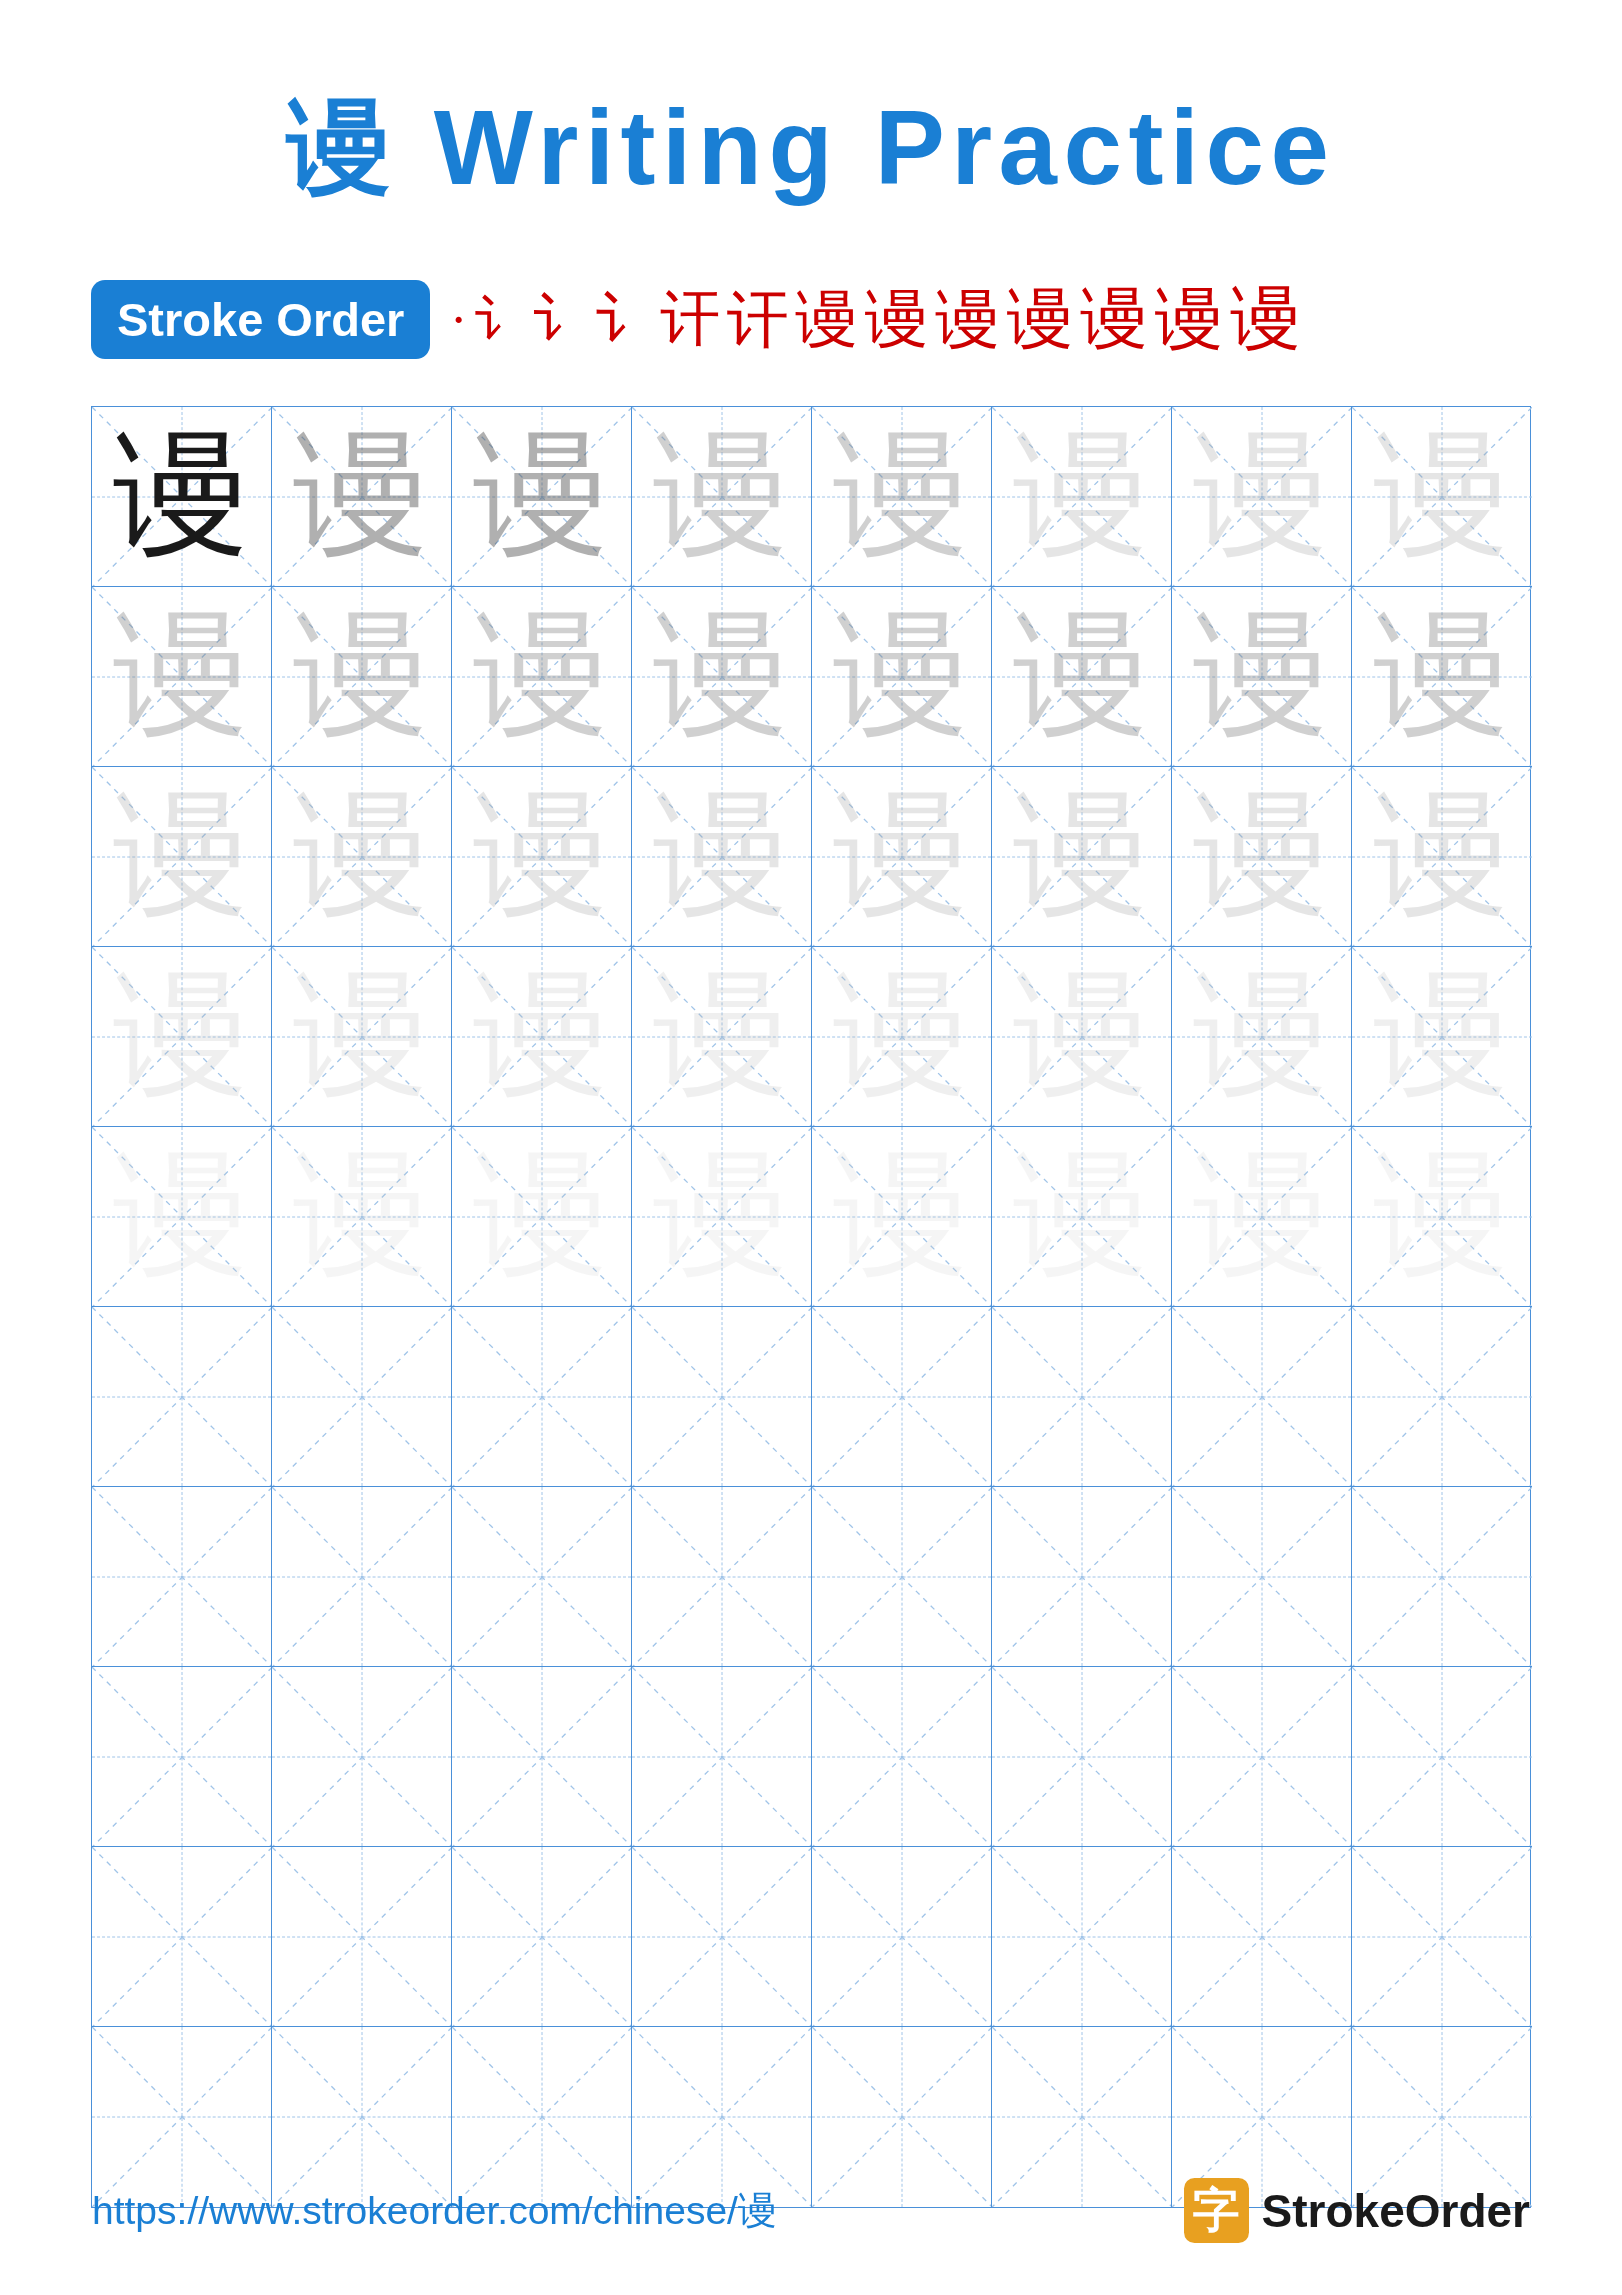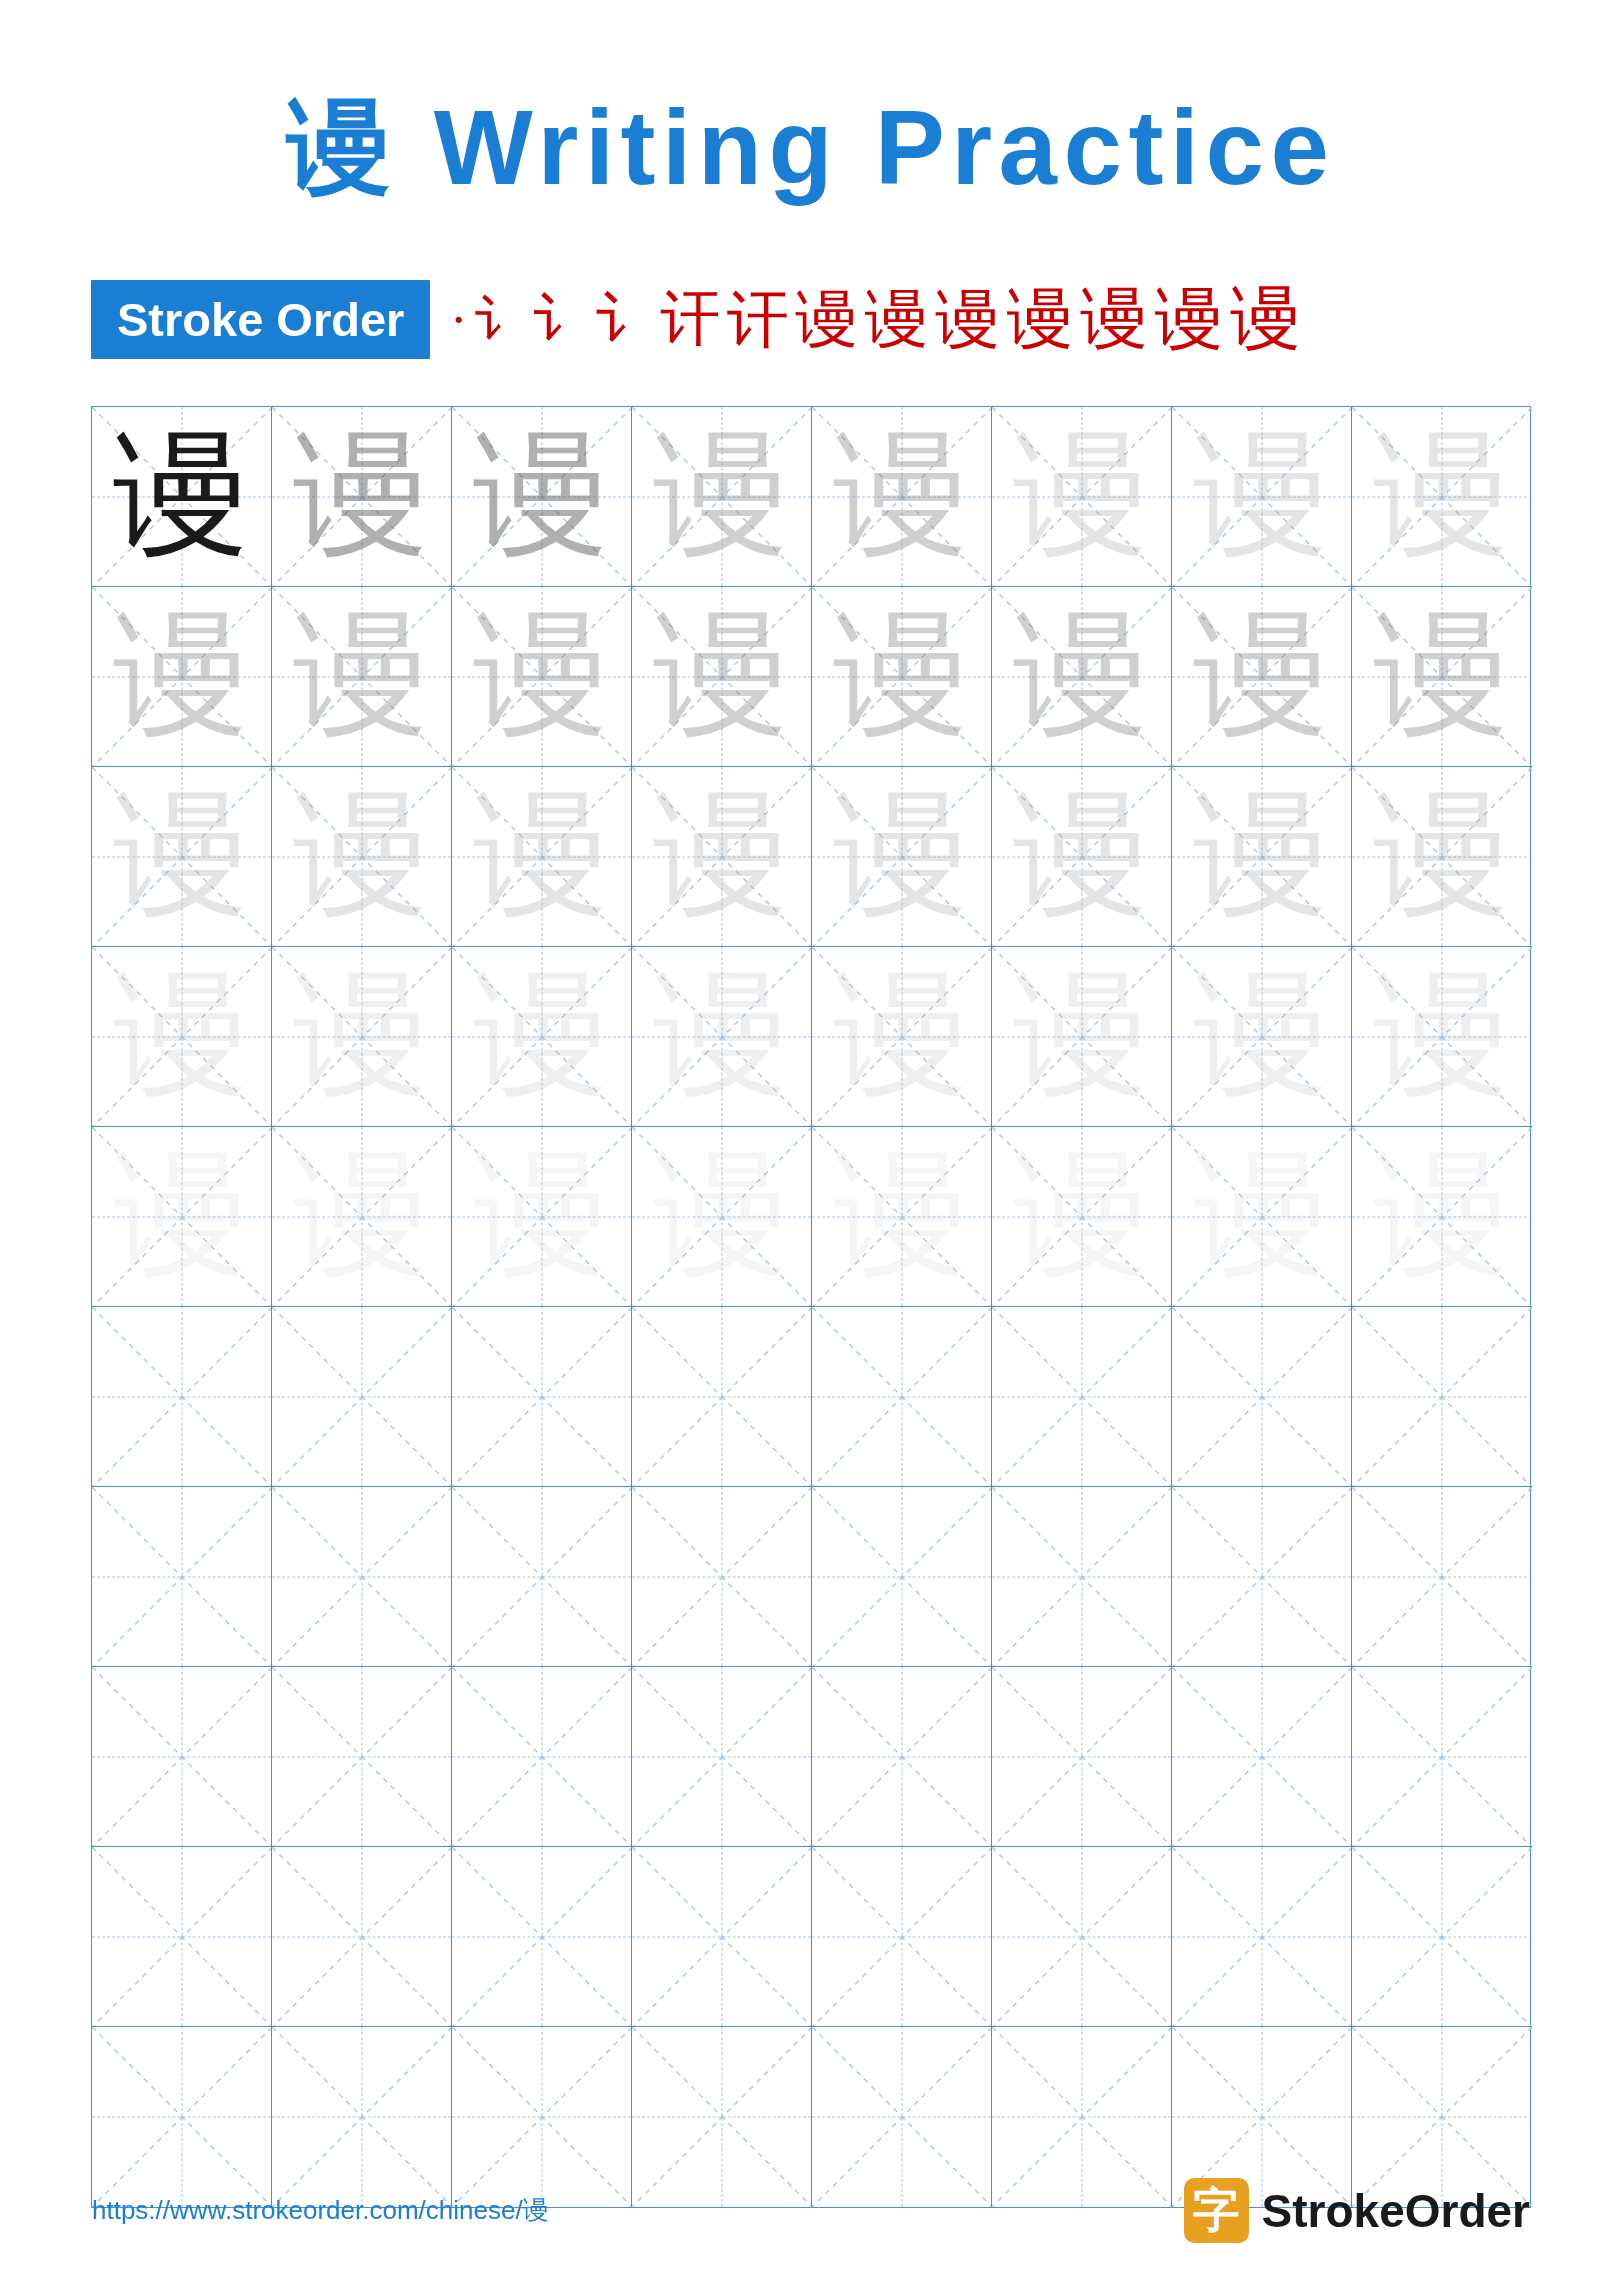--- a/index.html
+++ b/index.html
@@ -39,21 +39,21 @@
       width: 1440px;
     }
 
     .stroke-order-badge {
       background: #1a7fd4;
       color: #fff;
       font-size: 47px;
       font-family: sans-serif;
       font-weight: bold;
       padding: 11.8px 26px;
-      border-radius: 1px;
+      border-radius: 14px;
       white-space: nowrap;
     }
 
     .stroke-order-chars {
       display: flex;
       align-items: center;
       gap: 6.5px;
       font-size: 59px;
       color: #cc0000;
       font-family: serif;
@@ -172,21 +172,21 @@
       bottom: 52px;
       left: 0;
       right: 0;
       display: flex;
       align-items: center;
       justify-content: space-between;
       padding: 0 92px;
     }
 
     .footer-url {
-      font-size: 26px;
+      font-size: 39px;
       color: #1a7fd4;
       font-family: sans-serif;
     }
 
     .footer-brand {
       display: flex;
       align-items: center;
       gap: 13px;
       font-size: 46px;
       font-weight: bold;

